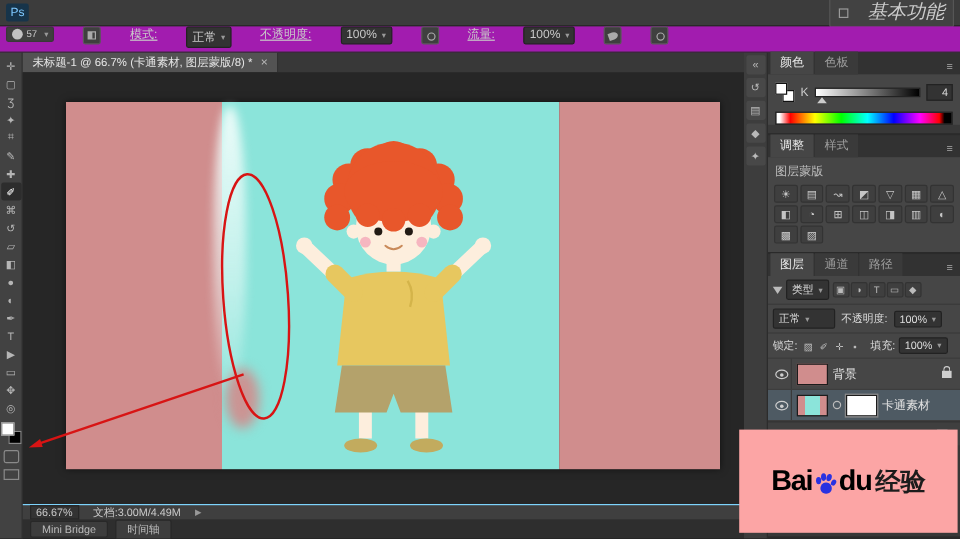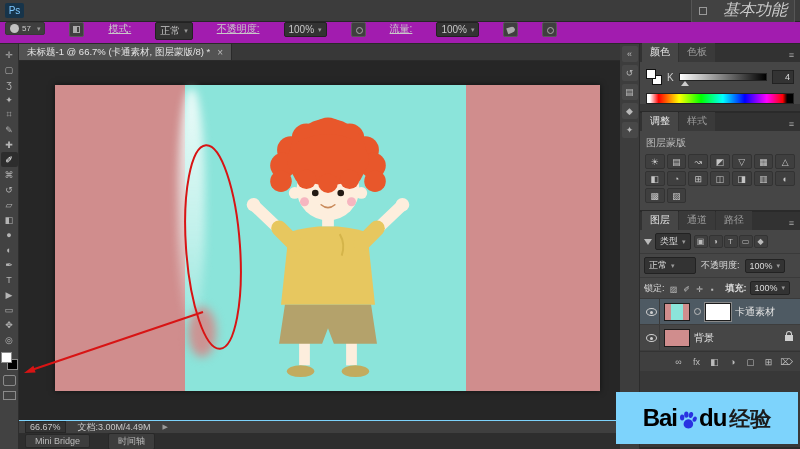--- a/index.html
+++ b/index.html
@@ -49,21 +49,21 @@
   .art-teal       { flex:1; background:#8be4da; }
   .art-pink-right { width:134px; background:#d08d8d; }
   .boy { position:absolute; left:175px; top:12px; }
   .smudge-streak { position:absolute; left:123px; top:4px; width:27px; height:238px; background:linear-gradient(180deg, rgba(240,252,250,.95), rgba(240,252,250,.55) 60%, rgba(240,252,250,.12)); border-radius:45%; filter:blur(4px); }
   .smudge-pink { position:absolute; left:133px; top:222px; width:28px; height:50px; background:rgba(208,141,141,.92); border-radius:50%; filter:blur(5px); }
   .annot-svg { position:absolute; inset:0; pointer-events:none; }
 
   .statusbar { height:13px; background:#3f3f3f; border-top:1px solid #7dd3fc; display:flex; align-items:center; font-size:9px; color:#c9c9c9; gap:12px; padding:0 6px; }
   .zoom-box { background:#333; border:1px solid #262626; padding:0 4px; line-height:10px; }
   .status-arrow { font-size:7px; color:#999; }
-  .bottom-tabs { height:16px; background:#2e2e2e; display:flex; align-items:center; gap:18px; padding:0 6px; }
+  .bottom-tabs { height:16px; background:#2e2e2e; display:flex; align-items:center; gap:6px; padding:0 6px; }
   .btab { background:#3d3d3d; border:1px solid #282828; color:#bbb; font-size:9px; padding:1px 9px; border-radius:2px; white-space:nowrap; }
 
   
   .dock-strip { position:absolute; left:620px; width:20px; top:44px; bottom:0; background:#3d3d3d; border-right:1px solid #2c2c2c; display:flex; flex-direction:column; align-items:center; padding-top:2px; gap:3px; }
   .dock-icon { width:16px; height:16px; display:flex; align-items:center; justify-content:center; font-size:9px; color:#b9b9b9; background:#484848; border-radius:2px; }
 
   
   .panels { position:absolute; left:640px; width:160px; top:44px; bottom:0; background:#383838; display:flex; flex-direction:column; }
   .panel { border-bottom:2px solid #2a2a2a; }
   .panel-tabs { height:18px; background:#323232; display:flex; align-items:flex-end; padding:0 2px; gap:1px; }
@@ -106,21 +106,21 @@
   .bg-thumb { background:#d08d8d; }
   .chain { width:7px; height:7px; border:1px solid #bbb; border-radius:50%; flex:none; }
   .layer-name { flex:1; white-space:nowrap; overflow:hidden; }
   .lock-shape { position:relative; width:8px; height:6px; background:#cfcfcf; margin-right:3px; flex:none; }
   .lock-shape::before { content:""; position:absolute; left:1px; top:-4px; width:4px; height:4px; border:1px solid #cfcfcf; border-bottom:none; border-radius:3px 3px 0 0; }
   .layers-footer { display:flex; justify-content:flex-end; gap:3px; padding:3px 6px; background:#3f3f3f; border-top:1px solid #333; }
   .footer-icon { width:15px; height:13px; display:flex; align-items:center; justify-content:center; font-size:9px; color:#bbb; }
 
   
   .arrow-overlay { position:absolute; inset:0; pointer-events:none; z-index:30; }
-  .watermark { position:absolute; right:2px; bottom:5px; width:182px; height:52px; background:#7dd3fc; z-index:40; display:flex; flex-direction:column; align-items:center; justify-content:center; gap:1px;margin-left:19px; }
+  .watermark { position:absolute; right:2px; bottom:5px; width:182px; height:86px; background:#fca5a5; z-index:40; display:flex; flex-direction:column; align-items:center; justify-content:center; gap:1px;margin-left:19px; }
   .wm-logo { display:flex; align-items:flex-end; }
   .wm-bai, .wm-du { font-size:24px; font-weight:bold; color:#000; letter-spacing:-1px; line-height:1; }
   .wm-cn { font-size:21px; font-weight:bold; color:#1c1c1c; margin-left:3px; line-height:1.1; }
   .paw { width:20px; height:20px; margin:0 1px; }
   .wm-url { font-size:13px; color:#3a3a3a; }
 </style>
 </head>
 <body>
 
 <div class="app">
@@ -364,42 +364,42 @@
             </span>
         </div>
         <div class="lock-row">
           <span>锁定:</span>
           <span style="display:flex;gap:1px;">
               <span class="lock-icon">▨</span>
               <span class="lock-icon">✐</span>
               <span class="lock-icon">✛</span>
               <span class="lock-icon">▪</span>
             </span>
-          <span style="margin-left:4px;font-weight:bold;">填充:</span>
+          <span style="margin-left:4px;">填充:</span>
           <span class="select">
               <span>100%</span>
             </span>
         </div>
 
+        <div class="layer-row">
+          <span class="eye-box">
+              <span class="eye"></span>
+            </span>
+          <span class="thumb bg-thumb"></span>
+          <span class="layer-name">背景</span>
+          <span class="lock-shape"></span>
+        </div>
         <div class="layer-row selected">
           <span class="eye-box">
               <span class="eye"></span>
             </span>
           <span class="thumb art-thumb"></span>
           <span class="chain"></span>
           <span class="thumb mask-thumb"></span>
           <span class="layer-name">卡通素材</span>
-        </div>
-        <div class="layer-row">
-          <span class="eye-box">
-              <span class="eye"></span>
-            </span>
-          <span class="thumb bg-thumb"></span>
-          <span class="layer-name">背景</span>
-          <span class="lock-shape"></span>
         </div>
 
         <div class="layers-footer">
             <span class="footer-icon">∞</span>
             <span class="footer-icon">fx</span>
             <span class="footer-icon">◧</span>
             <span class="footer-icon">◑</span>
             <span class="footer-icon">▢</span>
             <span class="footer-icon">⊞</span>
             <span class="footer-icon">⌦</span>

